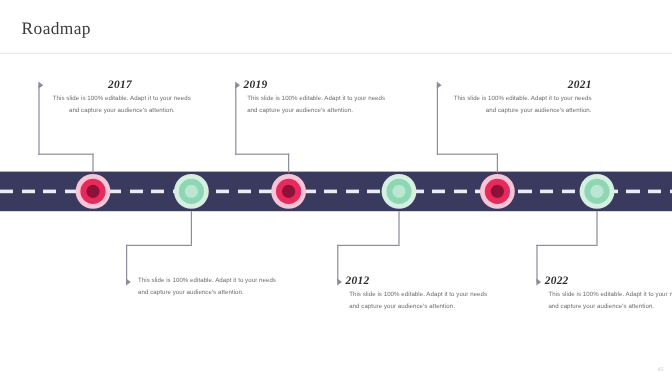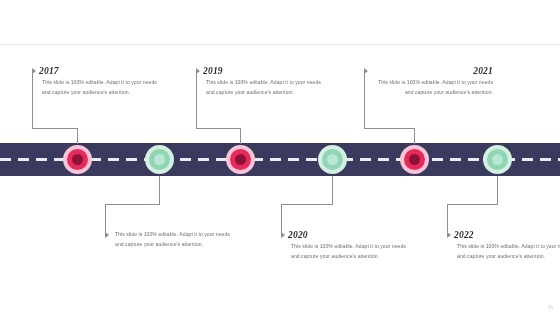--- a/index.html
+++ b/index.html
@@ -88,20 +88,21 @@
   .pgno{
     position:absolute;right:7px;bottom:5px;
     font-size:4.5px;color:#cfcfd6;
   }
 </style>
 </head>
 <body>
 
 <div class="slide">
 
+  <div class="title">Roadmap</div>
   <div class="title-rule"></div>
 
   <div class="bar"></div>
   <div class="dashes"></div>
 
   <div class="marker pink" style="left:63px">
     <div class="mid">
         <div class="inner"></div>
       </div>
   </div>
@@ -162,38 +163,38 @@
     <div class="v" style="left:281px;top:204px;height:31px;"></div>
     <div class="arrow right" style="left:281px;top:232px;"></div>
   </div>
   <div class="conn">
     <div class="v" style="left:497px;top:176px;height:28px;"></div>
     <div class="h" style="left:447px;top:204px;width:51px;"></div>
     <div class="v" style="left:447px;top:204px;height:31px;"></div>
     <div class="arrow right" style="left:447px;top:232px;"></div>
   </div>
 
-  <div class="block" style="left:39px;top:66px;">
+  <div class="block" style="left:39px;top:66px;text-align:center;">
     <div class="yr">2017</div>
     <div class="desc">This slide is 100% editable. Adapt it to your needs and capture your audience's attention.</div>
   </div>
   <div class="block" style="left:203px;top:66px;">
     <div class="yr">2019</div>
     <div class="desc">This slide is 100% editable. Adapt it to your needs and capture your audience's attention.</div>
   </div>
   <div class="block" style="left:371px;top:66px;text-align:right;">
     <div class="yr">2021</div>
     <div class="desc">This slide is 100% editable. Adapt it to your needs and capture your audience's attention.</div>
   </div>
 
   <div class="block" style="left:112px;top:230px;">
     <div class="desc">This slide is 100% editable. Adapt it to your needs and capture your audience's attention.</div>
   </div>
   <div class="block" style="left:288px;top:230px;">
-    <div class="yr">2020</div>
+    <div class="yr">2012</div>
     <div class="desc">This slide is 100% editable. Adapt it to your needs and capture your audience's attention.</div>
   </div>
   <div class="block" style="left:454px;top:230px;">
     <div class="yr">2022</div>
     <div class="desc">This slide is 100% editable. Adapt it to your needs and capture your audience's attention.</div>
   </div>
 
   <div class="pgno">45</div>
 
 </div>

